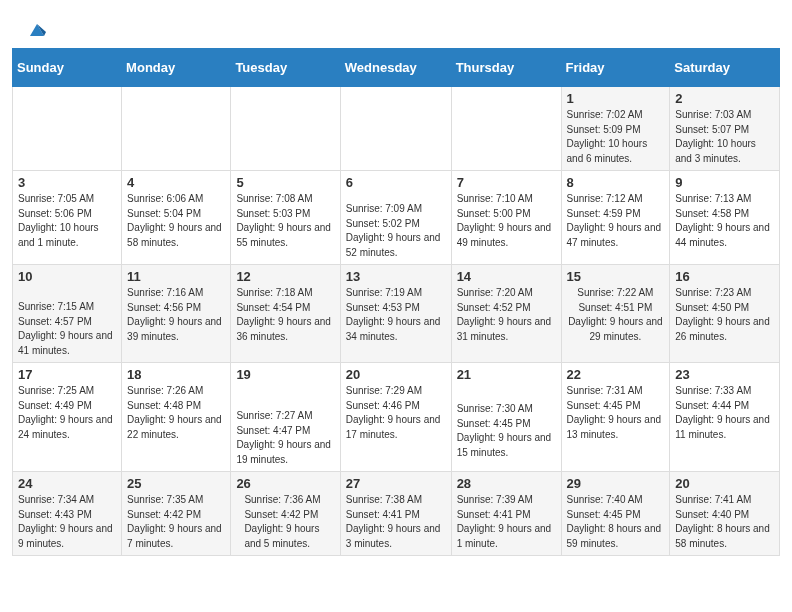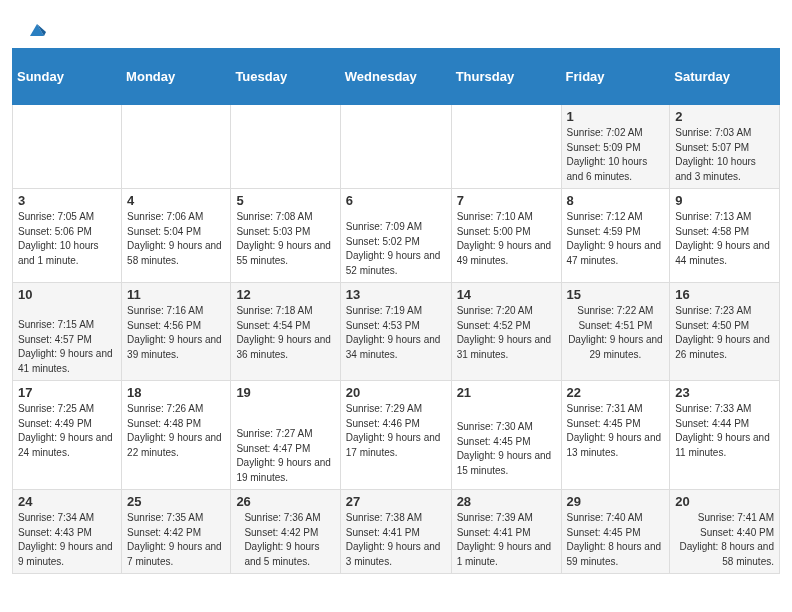--- a/index.html
+++ b/index.html
@@ -58,21 +58,21 @@
     }
     table {
       width: 100%;
       border-collapse: collapse;
     }
     thead tr th {
       background-color: #2a7fc1;
       color: #fff;
       font-size: 13px;
       font-weight: bold;
-      padding: 20px 4px;
+      padding: 11px 4px;
       text-align: left;
       border: 1px solid #2a7fc1;
     }
     tbody tr td {
       border: 1px solid #ddd;
       vertical-align: top;
       padding: 4px 5px;
       width: 113px;
       min-height: 80px;
       background: #fff;
@@ -154,21 +154,21 @@
         </tr>
         <tr>
           <td>
             <span class="day-num">3</span>
             <div class="day-info" style="white-space: pre-line;">Sunrise: 7:05 AM
 Sunset: 5:06 PM
 Daylight: 10 hours and 1 minute.</div>
           </td>
           <td>
             <span class="day-num">4</span>
-            <div class="day-info" style="white-space: pre-line;">Sunrise: 7:06 AM
+            <div class="day-info" style="white-space: pre-line;">Sunrise: 6:06 AM
 Sunset: 5:04 PM
 Daylight: 9 hours and 58 minutes.</div>
           </td>
           <td>
             <span class="day-num">5</span>
             <div class="day-info" style="white-space: pre-line;">Sunrise: 7:08 AM
 Sunset: 5:03 PM
 Daylight: 9 hours and 55 minutes.</div>
           </td>
           <td>
@@ -316,20 +316,20 @@
 Daylight: 9 hours and 1 minute.</div>
           </td>
           <td>
             <span class="day-num">29</span>
             <div class="day-info" style="white-space: pre-line;">Sunrise: 7:40 AM
 Sunset: 4:45 PM
 Daylight: 8 hours and 59 minutes.</div>
           </td>
           <td>
             <span class="day-num">20</span>
-            <div class="day-info" style="white-space: pre-line; text-align: right;">Sunrise: 7:41 AM
+            <div class="day-info" style="white-space: pre-line;">Sunrise: 7:41 AM
 Sunset: 4:40 PM
 Daylight: 8 hours and 58 minutes.</div>
           </td>
         </tr>
       </tbody>
   </table>
 </div>
 
 </body></html>

